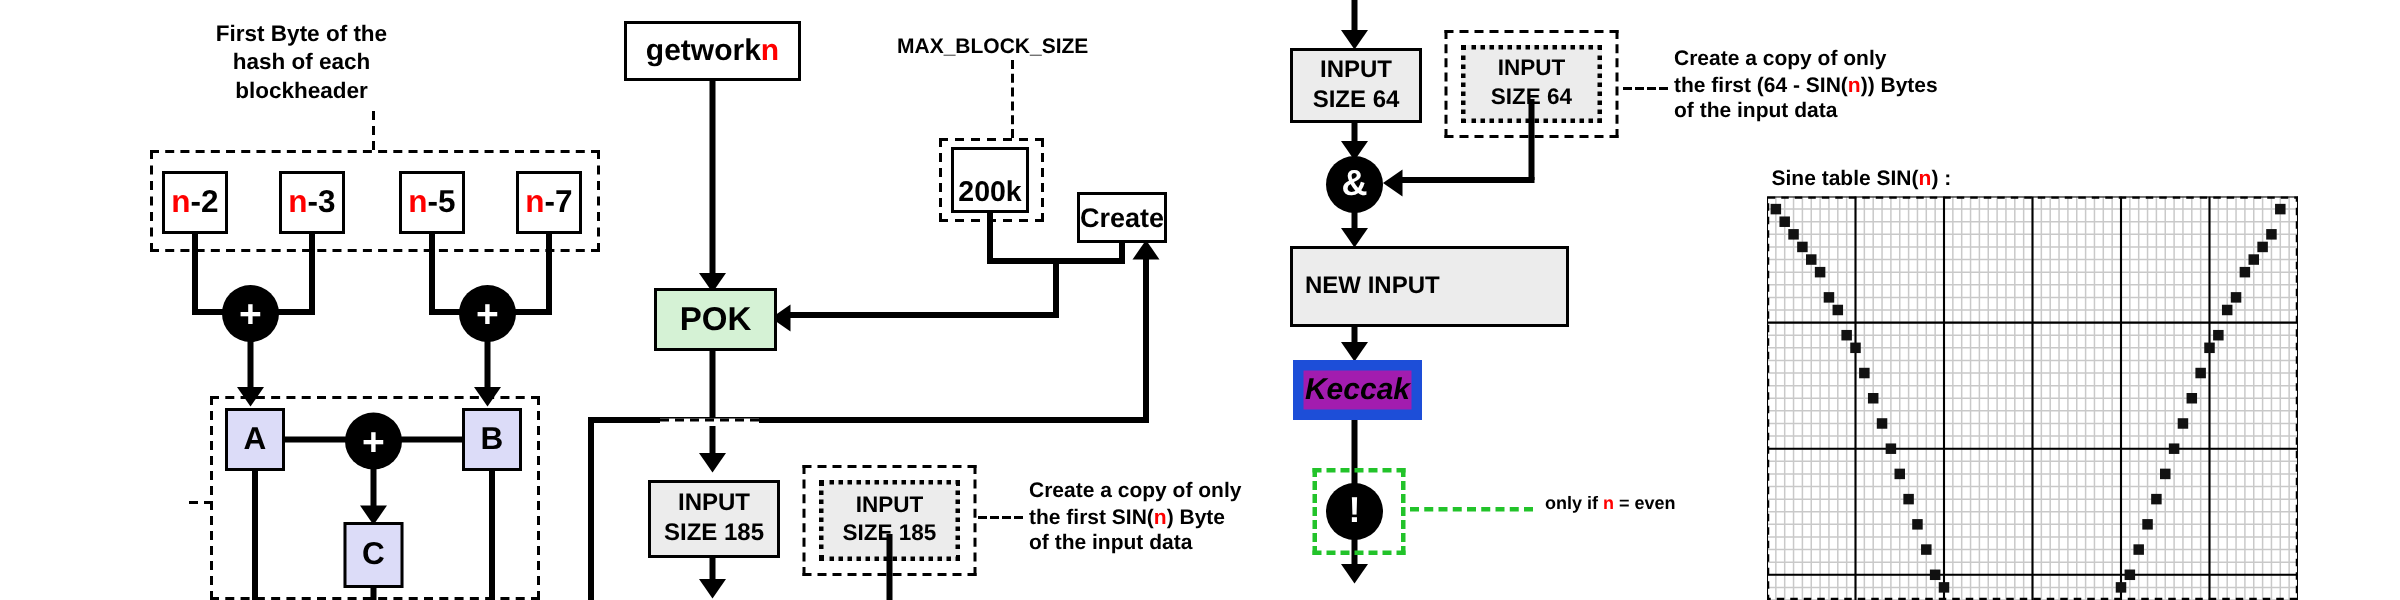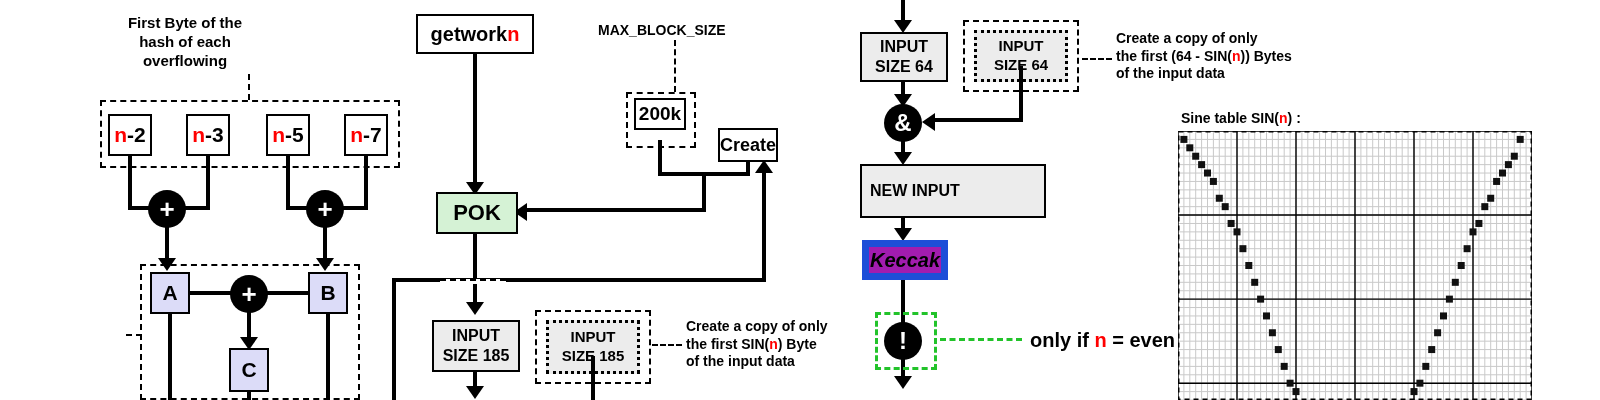--- a/index.html
+++ b/index.html
@@ -32,24 +32,24 @@
   .ad{border-left:9px solid transparent;border-right:9px solid transparent;border-top:13px solid #000;}
   .al{border-top:9px solid transparent;border-bottom:9px solid transparent;border-right:13px solid #000;}
   .au{border-left:9px solid transparent;border-right:9px solid transparent;border-bottom:13px solid #000;}
   svg.plot{position:absolute;}
 </style>
 </head>
 <body>
 
 <div id="stage">
 
-  <div class="lbl" style="left:90px;top:14px;width:190px;text-align:center;font-size:15px;">
+  <div class="lbl" style="left:106px;top:14px;width:190px;text-align:center;font-size:15px;">
     <div>First Byte of the</div>
     <div>hash of each</div>
-    <div>overflowing</div>
+    <div>blockheader</div>
   </div>
   <div class="dvline" style="left:248px;top:74px;height:26px;"></div>
 
   <div class="dashbox" style="left:100px;top:100px;width:300px;height:68px;"></div>
 
   <div class="node solidbox" style="left:108px;top:114px;width:44px;height:42px;font-size:21px;">
     <span class="red">n</span>
       <span>-2</span>
   </div>
   <div class="node solidbox" style="left:186px;top:114px;width:44px;height:42px;font-size:21px;">
@@ -113,21 +113,21 @@
       <span class="red">n</span>
   </div>
   <div class="line v" style="left:473px;top:54px;height:130px;"></div>
   <div class="arrow ad" style="left:466px;top:182px;"></div>
 
   <div class="lbl" style="left:598px;top:22px;font-size:14px;">
     <span>MAX_BLOCK_SIZE</span>
   </div>
   <div class="dvline" style="left:674px;top:40px;height:52px;"></div>
   <div class="dashbox" style="left:626px;top:92px;width:70px;height:56px;"></div>
-  <div class="node solidbox" style="left:634px;top:98px;width:52px;height:32px;font-size:19px;">
+  <div class="node solidbox" style="left:634px;top:98px;width:52px;height:44px;font-size:19px;align-items:flex-end;">
     <span>200k</span>
   </div>
 
   <div class="node solidbox" style="left:718px;top:128px;width:60px;height:34px;font-size:18px;">
     <span>Create</span>
   </div>
 
   <div class="line v" style="left:658px;top:140px;height:36px;"></div>
   <div class="line v" style="left:746px;top:160px;height:16px;"></div>
   <div class="line h" style="left:658px;top:172px;width:92px;"></div>
@@ -210,21 +210,21 @@
     <span>Keccak</span>
   </div>
 
   <div class="line v" style="left:901px;top:280px;height:100px;"></div>
   <div class="greendash" style="left:875px;top:312px;width:62px;height:58px;"></div>
   <div class="op" style="left:884px;top:322px;width:38px;height:38px;font-size:24px;">
     <span>!</span>
   </div>
   <div class="arrow ad" style="left:894px;top:376px;"></div>
   <div class="gdline" style="left:940px;top:338px;width:82px;"></div>
-  <div class="lbl" style="left:1030px;top:328px;font-size:20px;">
+  <div class="lbl" style="left:1030px;top:328px;font-size:12px;">
     <span>only if </span><span class="red">n</span><span> = even</span>
   </div>
 
   <div class="lbl" style="left:1181px;top:110px;font-size:14px;">
     <span>Sine table SIN(</span><span class="red">n</span><span>) :</span>
   </div>
   <svg class="plot" id="sine-plot" style="left:1178px;top:131px;" width="354" height="269" viewBox="0 0 354 269">
       <line x1="0" y1="0" x2="0" y2="269" stroke="#c9c9c9" stroke-width="1"></line>
       <line x1="5.9" y1="0" x2="5.9" y2="269" stroke="#c9c9c9" stroke-width="1"></line>
       <line x1="11.8" y1="0" x2="11.8" y2="269" stroke="#c9c9c9" stroke-width="1"></line>

